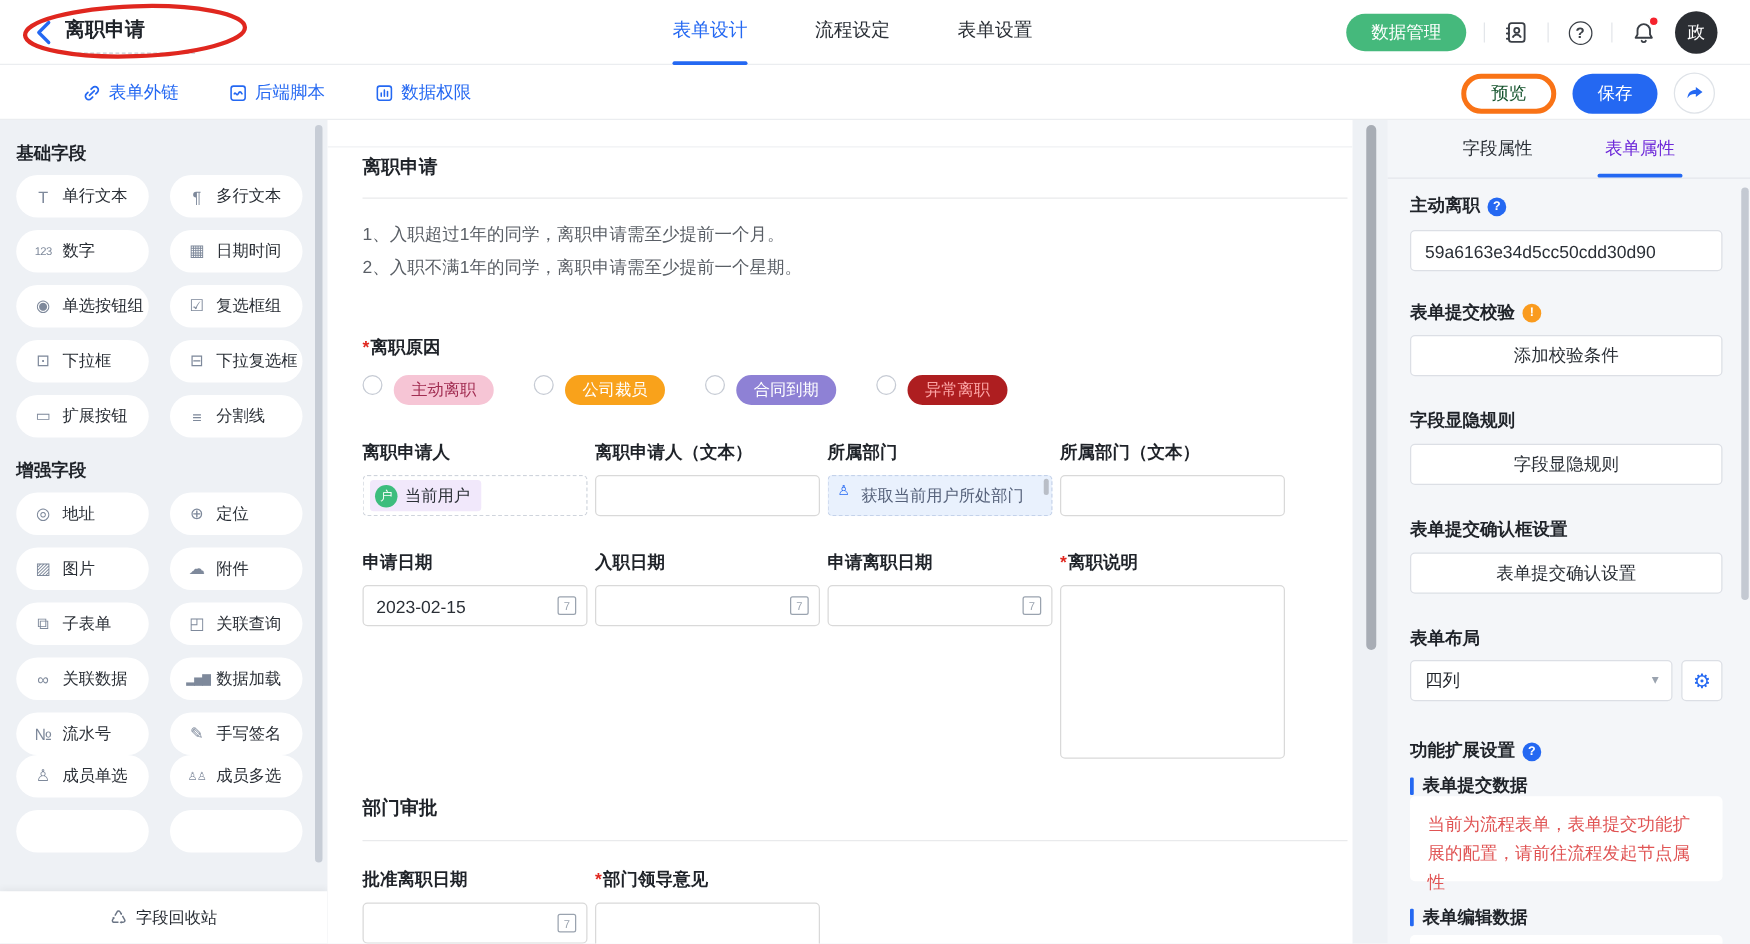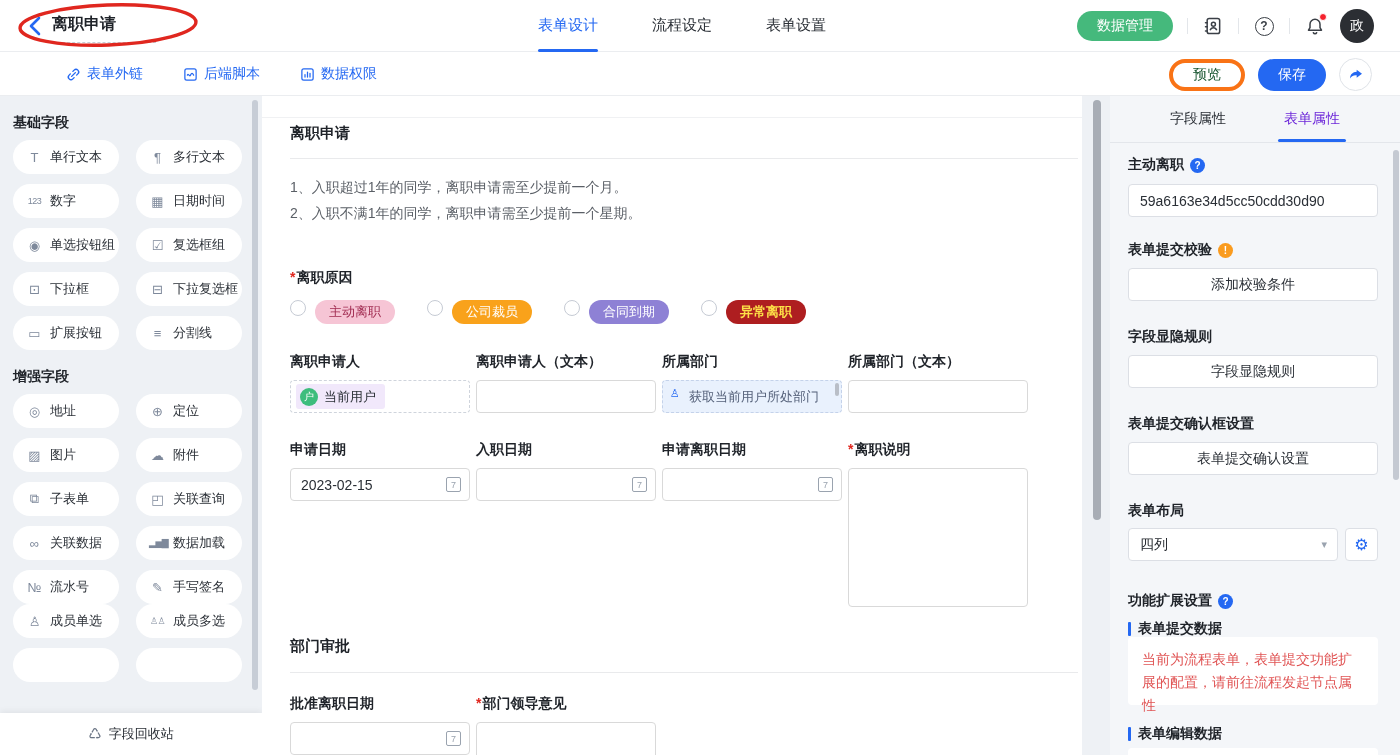--- a/index.html
+++ b/index.html
@@ -55,21 +55,21 @@
   .fgroup { position:absolute; left:28px; }
   .fld-label { font-size:14px; font-weight:700; color:#1f2329; white-space:nowrap; }
   .star { color:#e0271f; margin-right:1px; font-weight:700; }
   .opt-row { display:flex; gap:32px; margin-top:13px; align-items:center; }
   .opt { display:flex; align-items:flex-start; gap:9px; cursor:pointer; }
   .radio { width:16px; height:16px; border:1px solid #c6cbd4; border-radius:50%; background:#fff; flex:none; }
   .opt-pill { height:24px; padding:0 14px; border-radius:12px; font-size:13px; display:flex; align-items:center; }
   .opt-0 { background:#f6c5d5; color:#a12c51; }
   .opt-1 { background:#f9a21b; color:#fff; }
   .opt-2 { background:#8e81d5; color:#fff; }
-  .opt-3 { background:#ae1e20; color:#fde047;font-weight:bold; }
+  .opt-3 { background:#ae1e20; color:#fca5a5; }
   .frow { position:absolute; left:28px; width:788px; display:flex; gap:6px; }
   .fcell { width:180px; flex:none; }
   .fcell .fld-label { display:block; margin-bottom:9px; }
   .inp { width:100%; height:33px; border:1px solid #d9d9d9; border-radius:4px; background:#fff; font-size:14px; color:#2a2f36; padding:0 10px; font-family:inherit; }
   .date-box { position:relative; }
   .date-box .inp { padding-right:30px; }
   .cal { position:absolute; right:9px; top:9px; width:15px; height:15px; border:1.2px solid #9aa3af; border-radius:2px; color:#9aa3af; font-size:9px; display:flex; align-items:center; justify-content:center; }
   .member-box { width:100%; height:33px; border:1px dashed #cfd4dc; border-radius:4px; background:#fff; display:flex; align-items:center; padding:0 5px; }
   .user-tag { height:25px; background:#f1e8fb; border-radius:3px; display:flex; align-items:center; gap:6px; padding:0 9px 0 4px; font-size:13px; color:#2a2f36; }
   .user-tag .uc { width:18px; height:18px; background:#3dbd7d; color:#fff; border-radius:50%; font-size:10px; display:flex; align-items:center; justify-content:center; }

